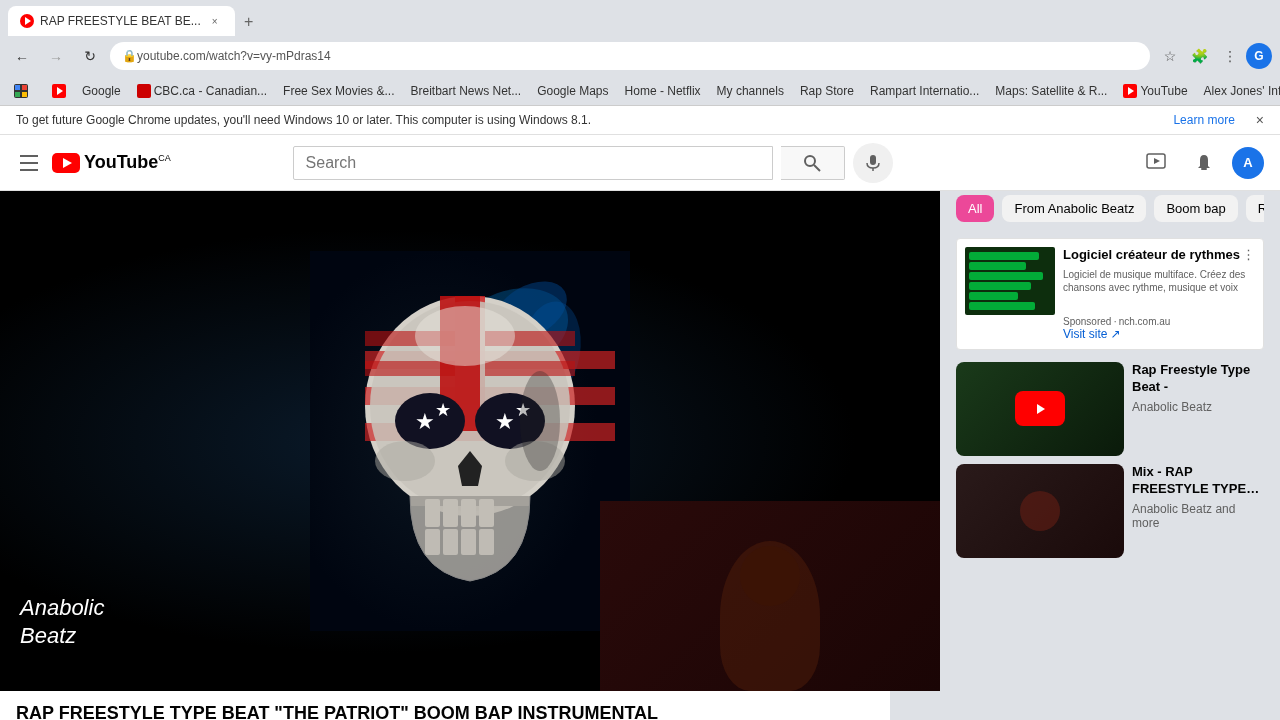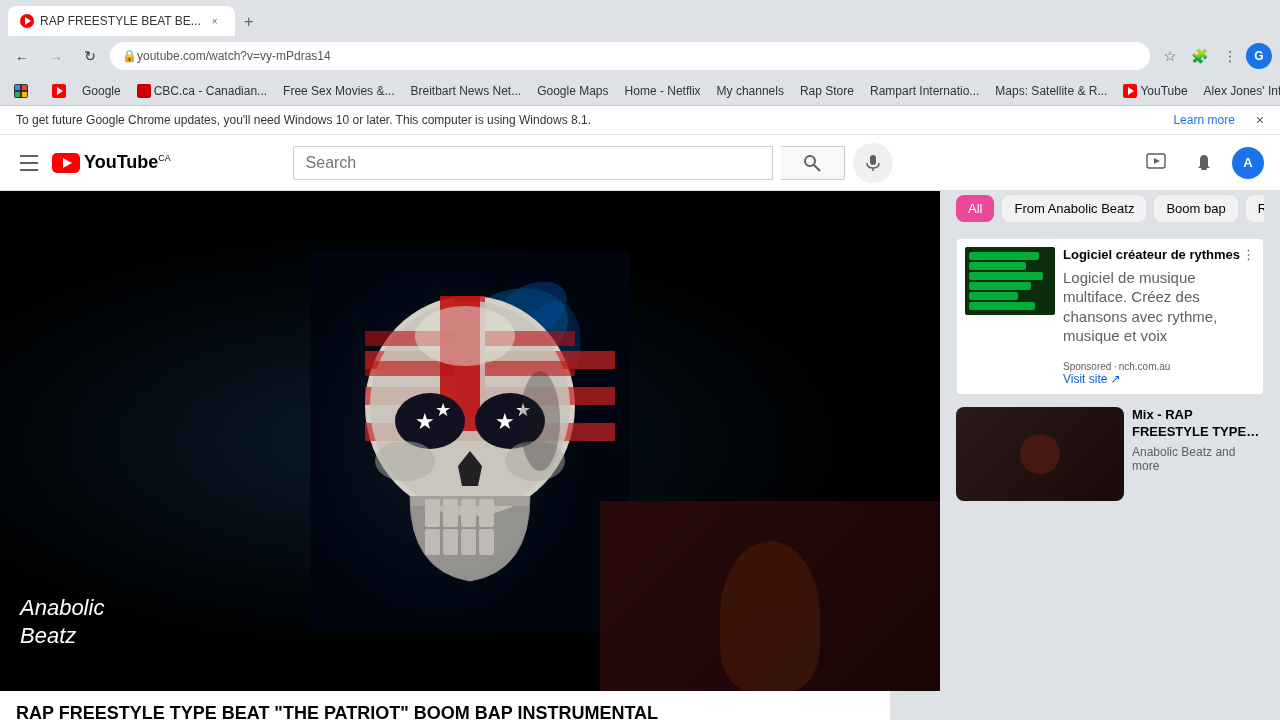--- a/index.html
+++ b/index.html
@@ -73,21 +73,21 @@
     .filter-tab { padding: 6px 12px; border-radius: 8px; font-size: 13px; cursor: pointer; white-space: nowrap; border: none; }
     .filter-tab.active { background: #ec4899; color: #fff; }
     .filter-tab.inactive { background: #f2f2f2; color: #030303; }
 
     
     .ad-card { display: flex; gap: 8px; margin-bottom: 12px; background: #fff; padding: 8px; border: 1px solid #e0e0e0; border-radius: 4px; position: relative; }
     .ad-thumb { width: 90px; height: 68px; flex-shrink: 0; background: #1a4a1a; border-radius: 2px; overflow: hidden; display: flex; flex-direction: column; }
     .waveform-line { height: 8px; background: #00cc44; border-radius: 2px; opacity: 0.8; }
     .ad-info { flex: 1; }
     .ad-title { font-size: 13px; font-weight: 600; color: #030303; line-height: 1.3; margin-bottom: 4px; }
-    .ad-desc { font-size: 15px; color: #606060; line-height: 1.3; margin-bottom: 15px; }
+    .ad-desc { font-size: 10px; color: #606060; line-height: 1.3; margin-bottom: 22px; }
     .ad-visit { font-size: 12px; color: #065fd4; cursor: pointer; text-decoration: none; display: flex; align-items: center; gap: 3px; }
     .ad-menu { position: absolute; top: 8px; right: 8px; cursor: pointer; color: #606060; }
     .sponsored-label { font-size: 10px; color: #606060; display: flex; align-items: center; gap: 2px; }
 
     
     .rec-video { display: flex; gap: 8px; margin-bottom: 8px; cursor: pointer; }
     .rec-thumb { width: 168px; height: 94px; flex-shrink: 0; border-radius: 8px; overflow: hidden; background: #222; position: relative; }
     .rec-info { flex: 1; }
     .rec-title { font-size: 13px; font-weight: 600; color: #030303; line-height: 1.3; margin-bottom: 4px; display: -webkit-box; -webkit-line-clamp: 2; -webkit-box-orient: vertical; overflow: hidden; }
     .rec-channel { font-size: 12px; color: #606060; margin-bottom: 2px; }
@@ -402,20 +402,35 @@
               <span>nch.com.au</span>
             </div>
             <a class="ad-visit">
               <span>Visit site</span>
               <span>↗</span>
             </a>
           </div>
           <div class="ad-menu">⋮</div>
         </div>
 
+        <div class="rec-video">
+          <div class="rec-thumb">
+            <div style="width:100%;height:100%;background:linear-gradient(135deg,#1a3a1a,#0a1a0a);display:flex;align-items:center;justify-content:center;">
+              <div style="width:50px;height:35px;background:#ff0000;border-radius:8px;display:flex;align-items:center;justify-content:center;">
+                <svg width="16" height="16" viewBox="0 0 16 16">
+                    <polygon points="5,3 13,8 5,13" fill="white"></polygon>
+                  </svg>
+              </div>
+            </div>
+          </div>
+          <div class="rec-info">
+            <div class="rec-title">Rap Freestyle Type Beat -</div>
+            <div class="rec-channel">Anabolic Beatz</div>
+          </div>
+        </div>
 
         <div class="rec-video" style="margin-top: 8px;">
           <div class="rec-thumb">
             <div style="width:100%;height:100%;background:linear-gradient(135deg,#2a1a1a,#1a0a0a);display:flex;align-items:center;justify-content:center;">
 
               <div style="width:40px;height:40px;background:rgba(100,30,20,0.6);border-radius:50%;"></div>
             </div>
           </div>
           <div class="rec-info">
             <div class="rec-title">Mix - RAP FREESTYLE TYPE BEAT 'THE PATRIOT' BOOM...</div>

